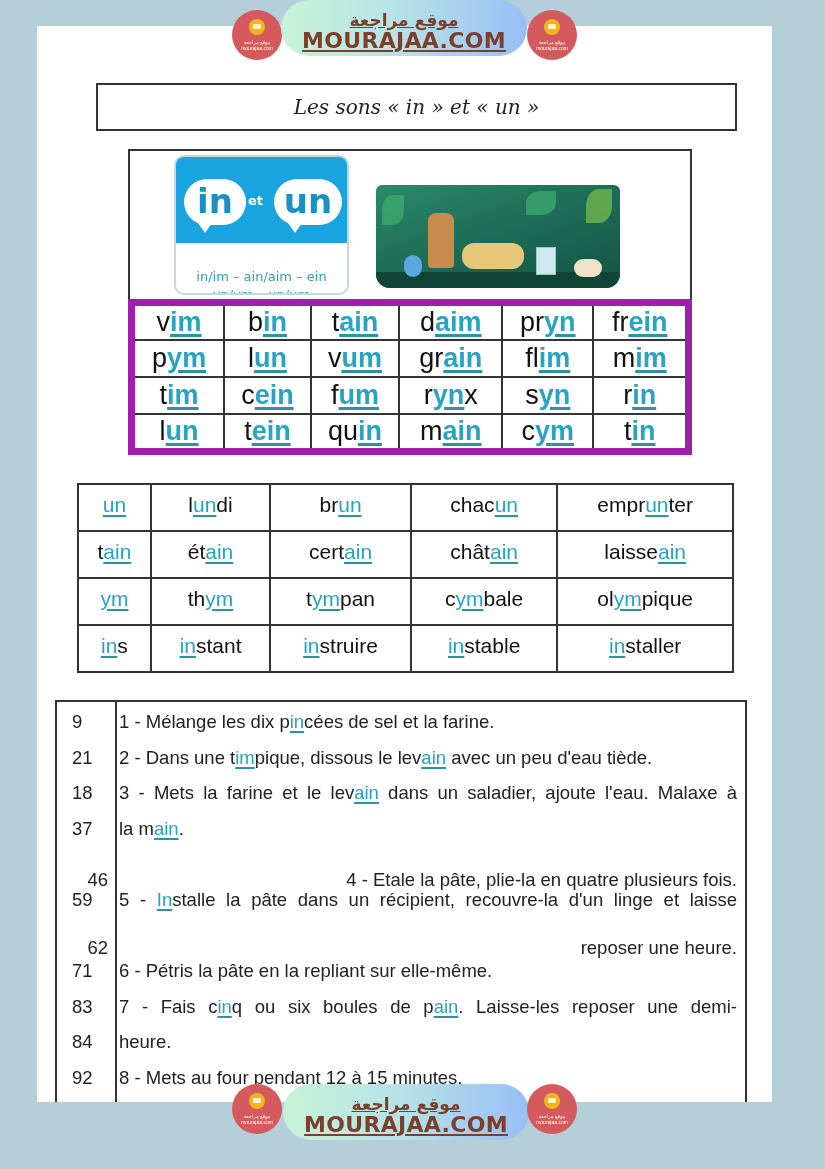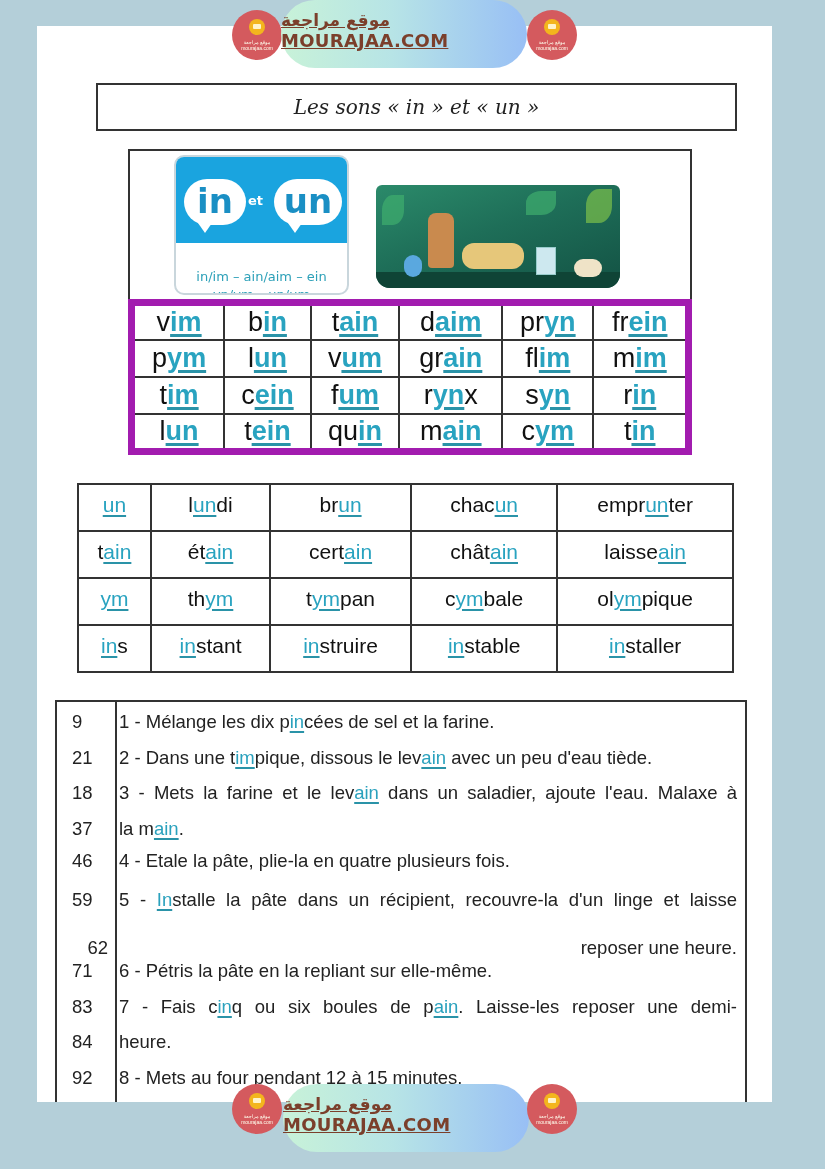--- a/index.html
+++ b/index.html
@@ -4,26 +4,26 @@
   <style>
     * { box-sizing: border-box; margin: 0; padding: 0; }
     html, body { width: 825px; height: 1169px; overflow: hidden; }
     body { background: #b4cfd9; position: relative; font-family: "Liberation Sans", sans-serif; color: #1a1a1a; }
     .page { position: absolute; left: 37px; top: 26px; width: 735px; height: 1076px; background: #ffffff; overflow: hidden; }
 
     
     .banner { position: absolute; left: 0; width: 825px; height: 70px; z-index: 5; }
     .banner.top { top: 0; }
     .banner.bottom { top: 1084px; height: 72px; }
-    .pill { position: absolute; left: 281px; width: 246px; height: 68px; border-radius: 34px;
+    .pill { position: absolute; left: 281px; width: 246px; height: 56px; border-radius: 34px;
       background: linear-gradient(90deg, #c8f2d8 0%, #b7e4e6 45%, #98bff5 100%);
-      text-align: left; }
+      text-align: center; }
     .banner.bottom .pill { left: 283px; width: 246px; }
     .pill .ar { display: block; font-family: "DejaVu Sans", sans-serif; font-size: 17px; font-weight: bold; color: #7b3f2b; text-decoration: underline; margin-top: 10px; line-height: 20px; direction: rtl; }
-    .pill .en { display: block; font-family: "DejaVu Sans", sans-serif; font-size: 18px; font-weight: bold; color: #7b3f2b; text-decoration: underline; line-height: 22px; letter-spacing: 0.3px; }
+    .pill .en { display: block; font-family: "DejaVu Sans", sans-serif; font-size: 22px; font-weight: bold; color: #7b3f2b; text-decoration: underline; line-height: 22px; letter-spacing: 0.3px; }
     .badge { position: absolute; width: 50px; height: 50px; border-radius: 50%; background: #d45a5e; top: 10px; }
     .banner.bottom .badge { top: 0px; }
     .badge .dot { position: absolute; left: 17px; top: 9px; width: 16px; height: 16px; border-radius: 50%; background: #f3b51d; }
     .badge .dot::after { content: ""; position: absolute; left: 4px; top: 5px; width: 8px; height: 5px; background: #fff3c9; border-radius: 1px; }
     .badge .tiny { position: absolute; left: 0; width: 50px; top: 29px; font-size: 5px; color: #ffe; text-align: center; line-height: 6px; }
 
     
     .title-box { position: absolute; left: 59px; top: 57px; width: 641px; height: 48px; border: 2px solid #333; }
     .title-box span { display: block; text-align: center; font-family: "DejaVu Serif", serif; font-style: italic; font-size: 20px; line-height: 44px; color: #222; }
 
@@ -183,21 +183,21 @@
           <span class="txt"><span>2 -  Dans une t</span><span class="hl">im</span><span>pique, dissous le lev</span><span class="hl">ain</span><span> avec un peu d'eau tiède.</span></span>
         </div>
         <div class="row" style="top: 73.2px;">
           <span class="num">18</span>
           <span class="txt just"><span>3 - Mets la farine et le lev</span><span class="hl">ain</span><span> dans un saladier, ajoute l'eau. Malaxe à</span></span>
         </div>
         <div class="row" style="top: 108.8px;">
           <span class="num">37</span>
           <span class="txt"><span>la m</span><span class="hl">ain</span><span>.</span></span>
         </div>
-        <div class="row" style="top: 141px;">
+        <div class="row" style="top: 160px; text-align: right;">
           <span class="num">46</span>
           <span class="txt"><span>4 - Etale la pâte, plie-la en quatre plusieurs fois.</span></span>
         </div>
         <div class="row" style="top: 180px;">
           <span class="num">59</span>
           <span class="txt just"><span>5 - </span><span class="hl">In</span><span>stalle la pâte dans un récipient, recouvre-la d'un linge et laisse</span></span>
         </div>
         <div class="row" style="top: 228px; text-align: right;">
           <span class="num">62</span>
           <span class="txt"><span>reposer une heure.</span></span>

